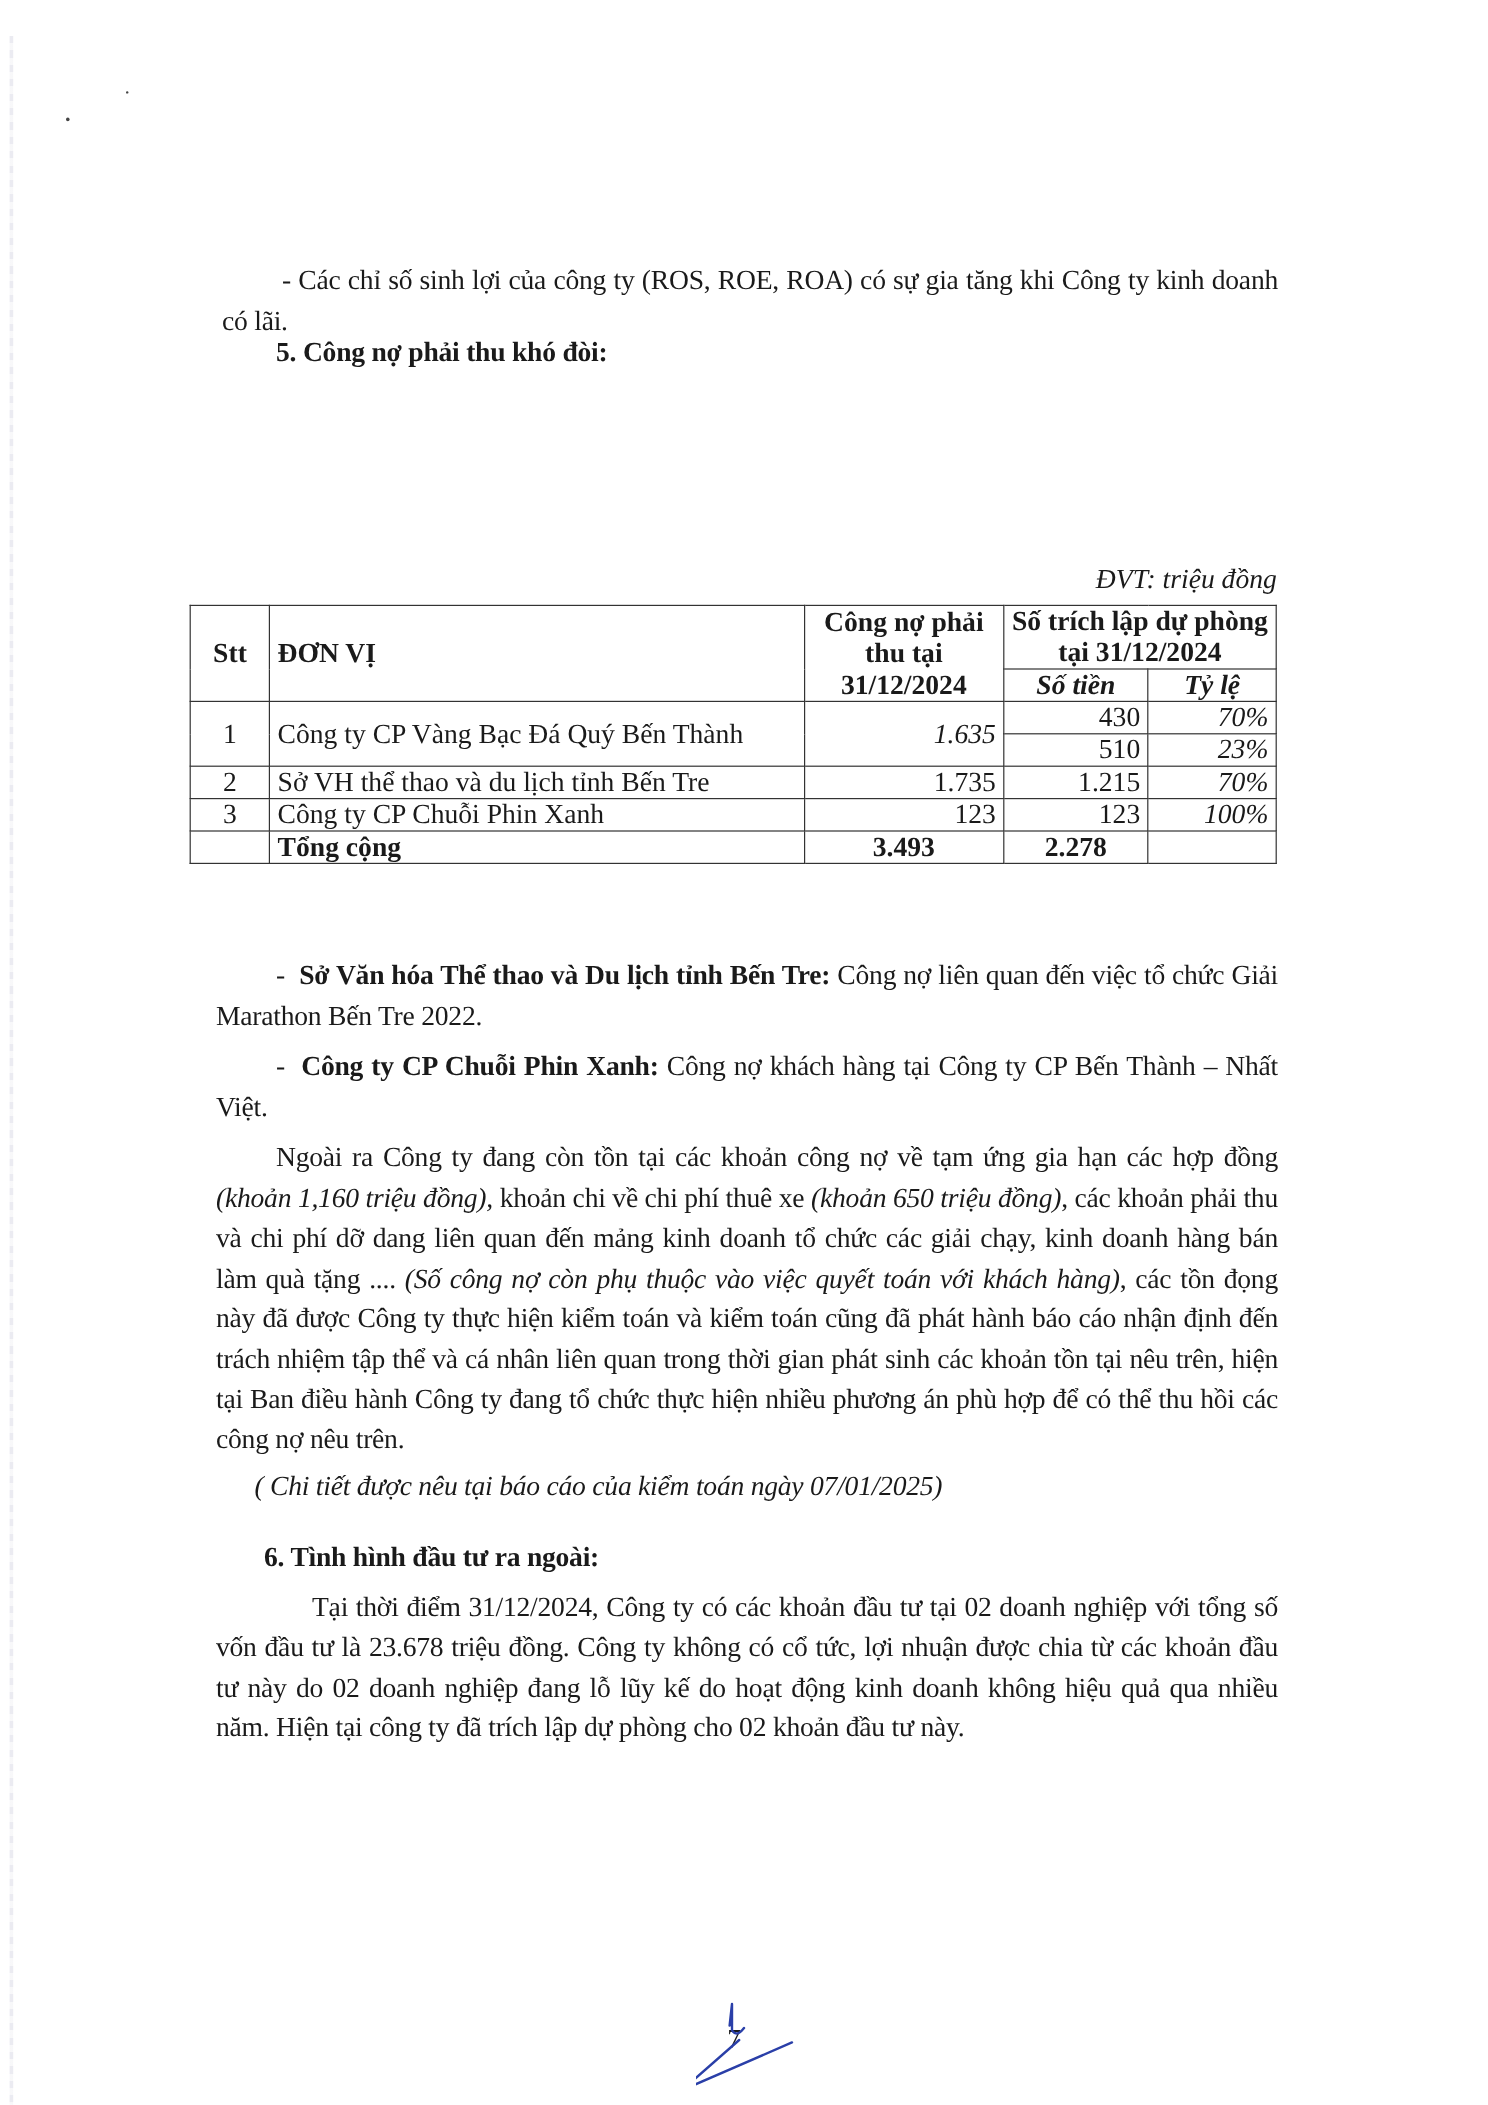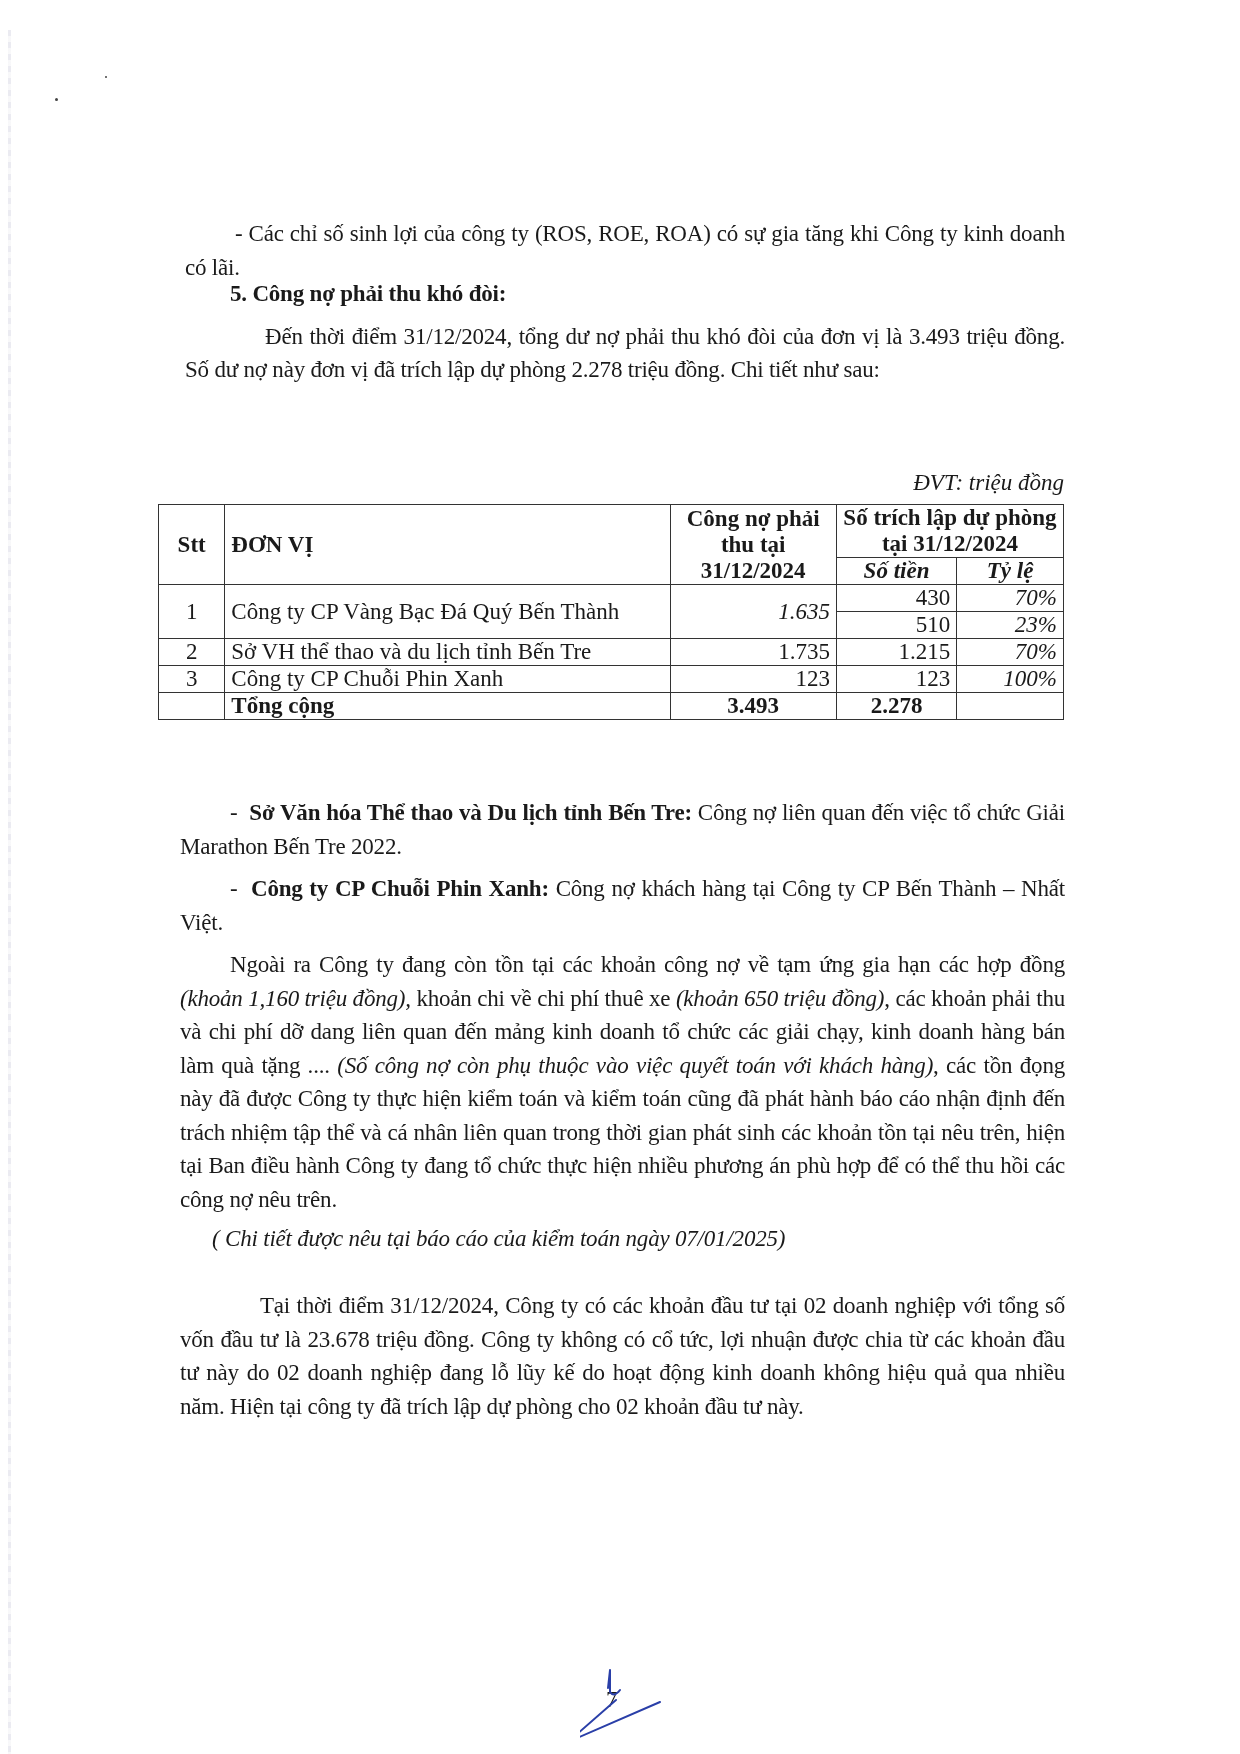--- a/index.html
+++ b/index.html
@@ -38,21 +38,20 @@
   <div class="scan-edge"></div>
   <div class="speck" style="left:55px;top:68px"></div>
   <div class="speck" style="left:105px;top:46px;width:2px;height:2px"></div>
 
   <div class="text-block" style="top:187px;">
     <p class="indent1">-  Các chỉ số sinh lợi của công ty (ROS, ROE, ROA) có sự gia tăng khi Công ty kinh doanh có lãi.</p>
   </div>
 
   <div class="text-block" style="top:247px;">
     <p class="heading" style="padding-left:45px">5.  Công nợ phải thu khó đòi:</p>
-    <p class="indent2" style="margin-top:9px">Đến thời điểm 31/12/2024, tổng dư nợ phải thu khó đòi của đơn vị là 3.493 triệu đồng. Số dư nợ này đơn vị đã trích lập dự phòng 2.278 triệu đồng. Chi tiết như sau:</p>
   </div>
 
   <div class="unit-label">ĐVT: triệu đồng</div>
 
   <table class="debt">
     <tbody>
         <tr>
       <th class="c-stt" rowspan="2">Stt</th>
       <th class="c-name" style="text-align:left" rowspan="2">ĐƠN VỊ</th>
       <th class="c-debt" style="text-align:center" rowspan="2">Công nợ phải thu tại 31/12/2024</th>
@@ -98,20 +97,21 @@
     </table>
 
   <div class="text-block" style="top:766px; left:180px; width:885px;">
     <p class="indent1" style="margin-bottom:9px">- &nbsp;<span class="b">Sở Văn hóa Thể thao và Du lịch tỉnh Bến Tre:</span><span> Công nợ liên quan đến việc tổ chức Giải Marathon Bến Tre 2022.</span></p>
     <p class="indent1" style="margin-bottom:9px">- &nbsp;<span class="b">Công ty CP Chuỗi Phin Xanh:</span><span> Công nợ khách hàng tại Công ty CP Bến Thành – Nhất Việt.</span></p>
     <p class="indent1"><span>Ngoài ra Công ty đang còn tồn tại các khoản công nợ về tạm ứng gia hạn các hợp đồng </span><span class="i">(khoản 1,160 triệu đồng),</span><span> khoản chi về chi phí thuê xe </span><span class="i">(khoản 650 triệu đồng)</span><span>, các khoản phải thu và chi phí dỡ dang liên quan đến mảng kinh doanh tổ chức các giải chạy, kinh doanh hàng bán làm quà tặng .... </span><span class="i">(Số công nợ còn phụ thuộc vào việc quyết toán với khách hàng)</span><span>, các tồn đọng này đã được Công ty thực hiện kiểm toán và kiểm toán cũng đã phát hành báo cáo nhận định đến trách nhiệm tập thể và cá nhân liên quan trong thời gian phát sinh các khoản tồn tại nêu trên, hiện tại Ban điều hành Công ty đang tổ chức thực hiện nhiều phương án phù hợp để có thể thu hồi các công nợ nêu trên.</span></p>
     <p class="i" style="padding-left:32px; margin-top:6px">( Chi tiết được nêu tại báo cáo của kiểm toán ngày 07/01/2025)</p>
   </div>
 
   <div class="text-block" style="top:1251px; left:180px; width:885px;">
+    <p class="heading" style="padding-left:40px">6.  Tình hình đầu tư ra ngoài:</p>
     <p class="indent2" style="margin-top:8px">Tại thời điểm 31/12/2024, Công ty có các khoản đầu tư tại 02 doanh nghiệp với tổng số vốn đầu tư là 23.678 triệu đồng. Công ty không có cổ tức, lợi nhuận được chia từ các khoản đầu tư này do 02 doanh nghiệp đang lỗ lũy kế do hoạt động kinh doanh không hiệu quả qua nhiều năm. Hiện tại công ty đã trích lập dự phòng cho 02 khoản đầu tư này.</p>
   </div>
 
   <div class="page-num">7</div>
   <svg class="signature" viewBox="0 0 140 110">
     <path id="sig" d="M28 38 L30 20 L30 42 Q34 48 40 40 M36 50 L-12 92 L80 52" fill="none" stroke="#2a3fa8" stroke-width="2" stroke-linecap="round" stroke-linejoin="round"></path>
   </svg>
 </div>
 
 </body></html>

